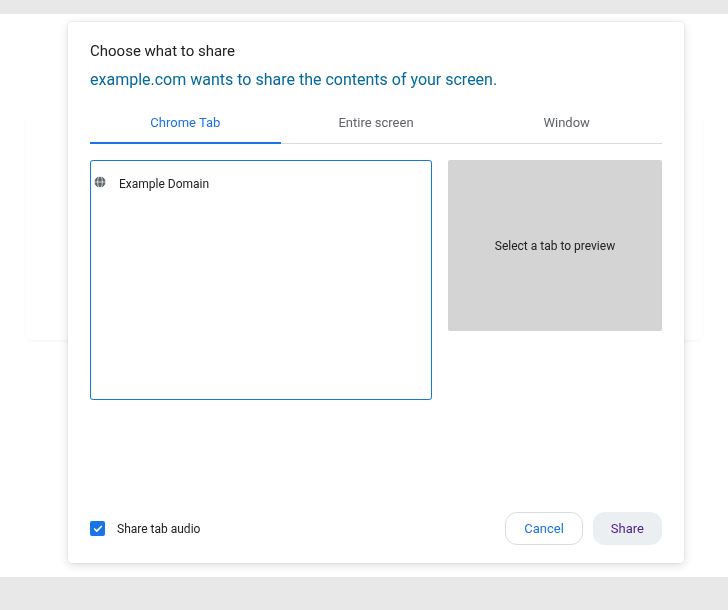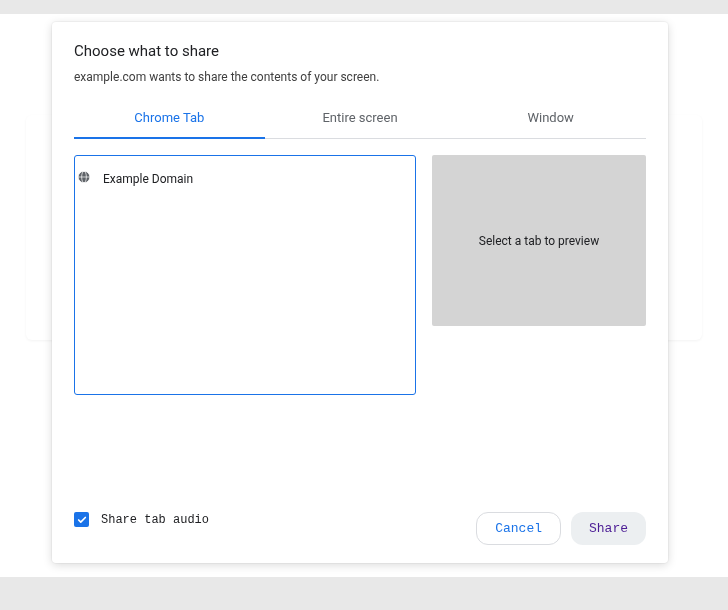--- a/index.html
+++ b/index.html
@@ -33,40 +33,40 @@
     .bottom-bar {
       position: absolute;
       bottom: 0;
       left: 0;
       right: 0;
       height: 33px;
       background: #e8e8e8;
     }
     .modal {
       position: absolute;
-      left: 52px;
+      left: 68px;
       top: 22px;
       width: 616px;
       height: 541px;
       background: #fff;
       border-radius: 4px;
       box-shadow: 0 2px 10px rgba(0,0,0,0.15), 0 0 0 1px rgba(0,0,0,0.03);
       padding: 20px 22px 18px 22px;
       display: flex;
       flex-direction: column;
     }
     .modal-title {
       font-size: 15px;
       color: #202124;
       font-weight: 400;
       margin-bottom: 10px;
     }
     .modal-subtitle {
-      font-size: 12px;
-      color: #404040;
+      font-size: 16px;
+      color: #0369a1;
       margin-bottom: 16px;
     }
     .tabs {
       display: flex;
       border-bottom: 1px solid #dadce0;
       margin-bottom: 16px;
       justify-content: space-between;
     }
     .tab {
       flex: 1;
@@ -115,25 +115,24 @@
       background: #d4d4d4;
       border-radius: 2px;
       display: flex;
       align-items: center;
       justify-content: center;
       font-size: 12px;
       color: #202124;
     }
     .footer {
       display: flex;
-      align-items: flex-start;
+      align-items: center;
       justify-content: space-between;
       margin-top: auto;
       padding-top: 18px;
-      font-family: Liberation Mono, monospace;
     }
     .audio-check {
       display: flex;
       align-items: center;
       gap: 12px;
       font-size: 12px;
       color: #202124;
       cursor: pointer;
     }
     .checkbox {

